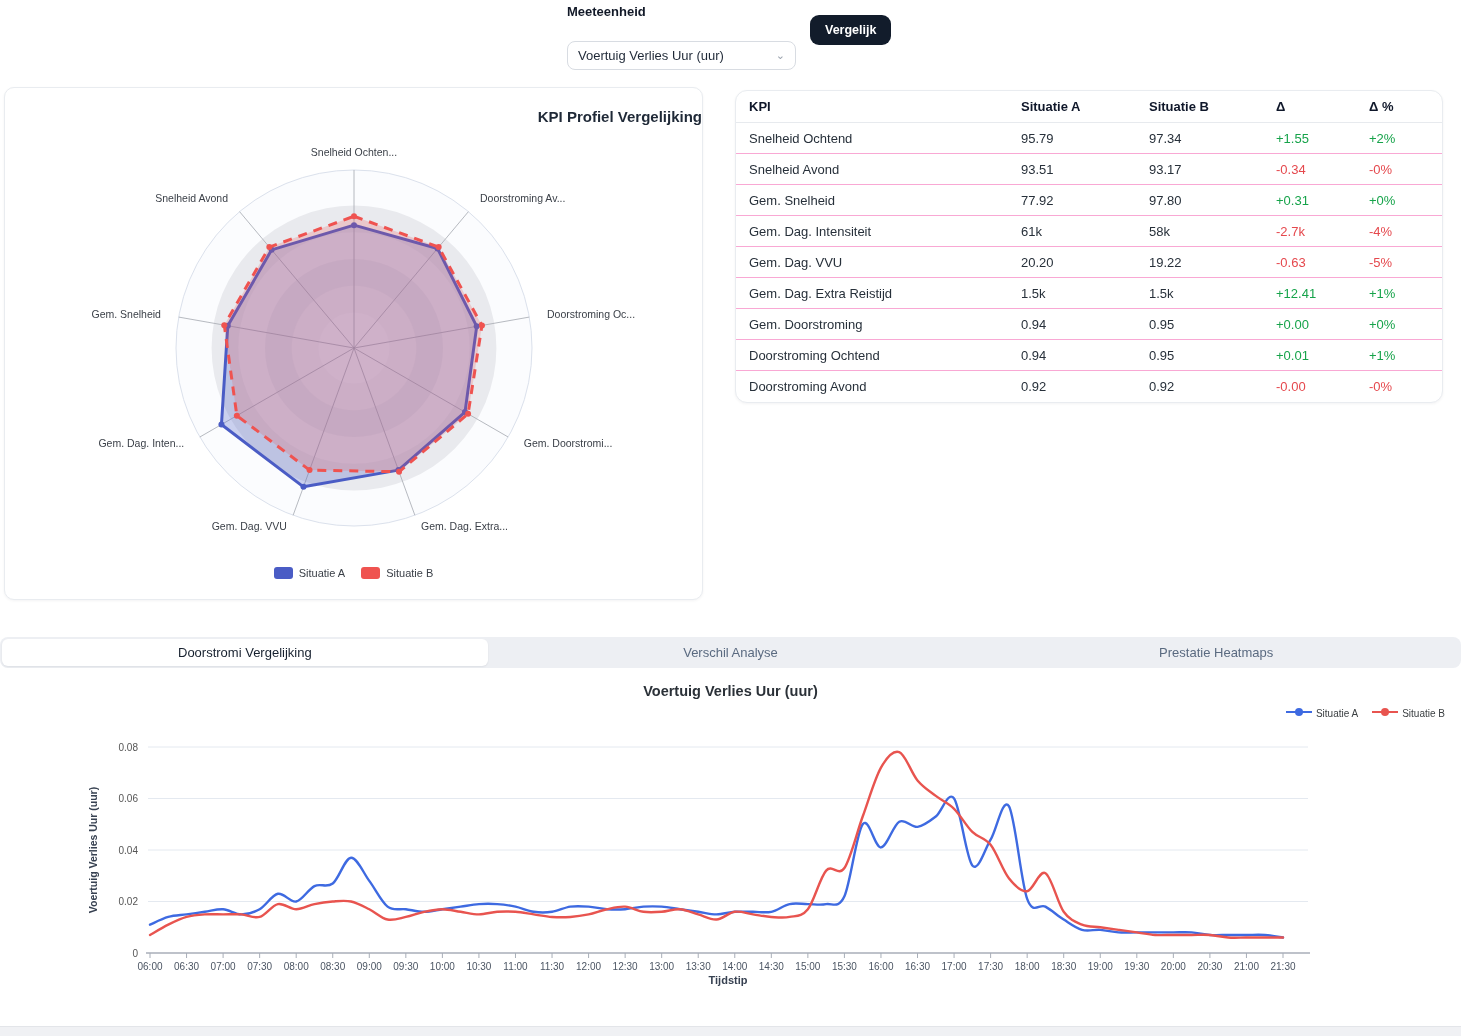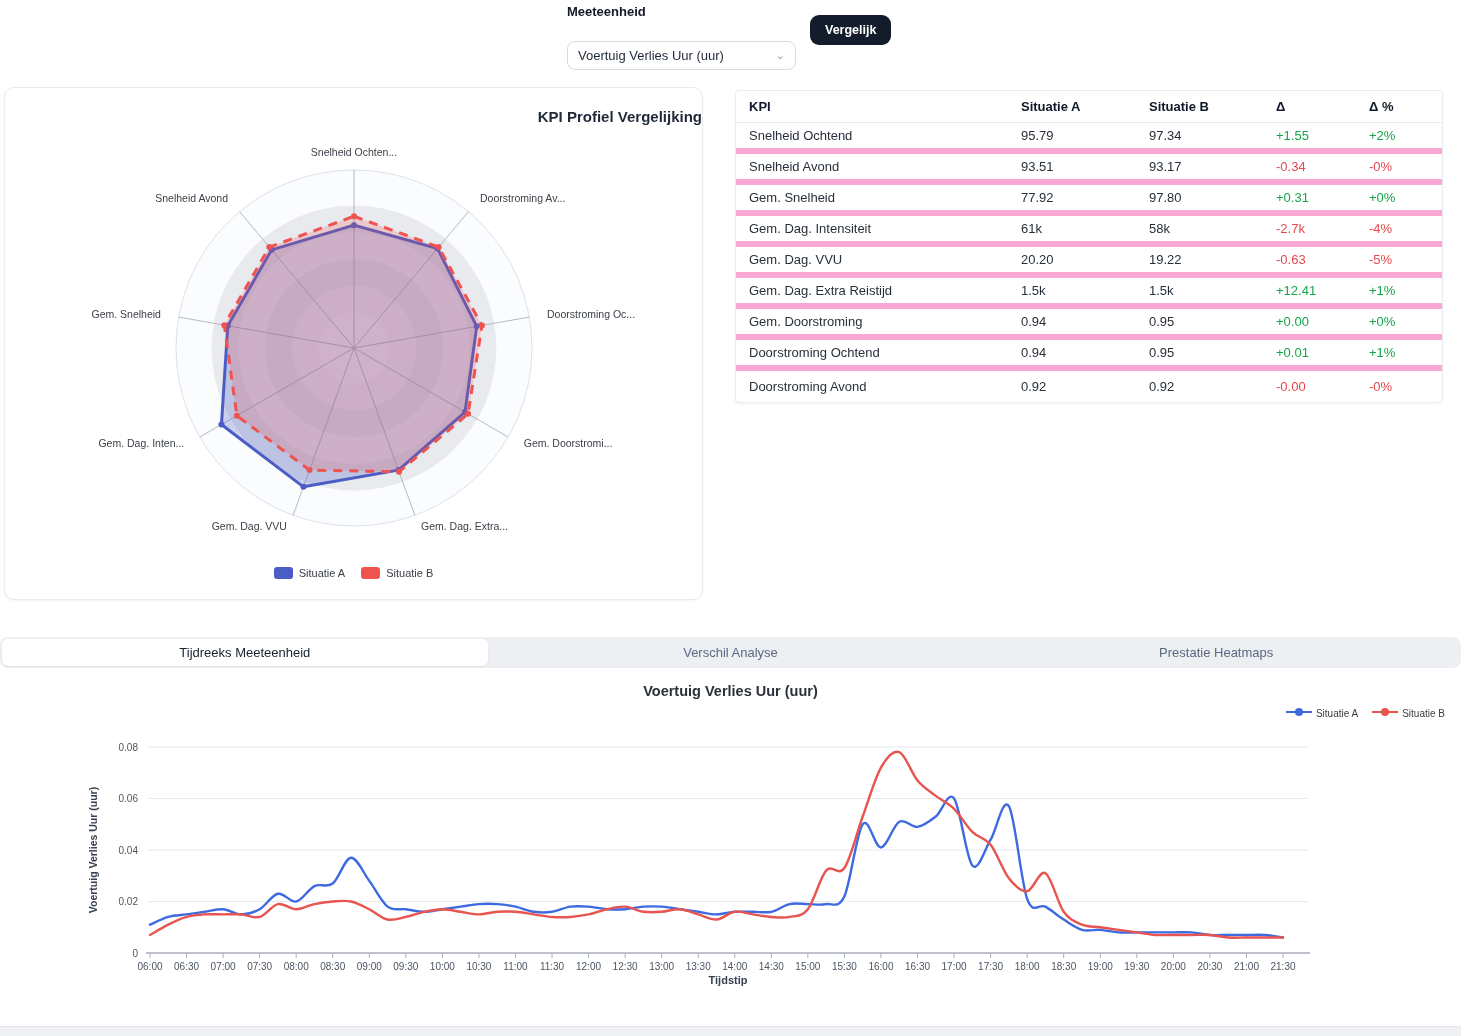--- a/index.html
+++ b/index.html
@@ -14,25 +14,25 @@
   .btn{margin-top:11px;background:#121c2b;color:#fff;font-weight:700;font-size:12.5px;border:none;
        border-radius:9px;padding:8px 15px;cursor:pointer;font-family:inherit}
   .card{position:absolute;background:#fff;border:1px solid #e9ecf0;border-radius:10px;
         box-shadow:0 1px 3px rgba(16,24,40,.05);box-sizing:border-box}
   .radar-card{left:4px;top:87px;width:699px;height:513px}
   .radar-card h2{margin:20px 0 0;text-align:right;font-size:15px;font-weight:700;color:#1f2937}
   #radar{position:absolute;left:0;top:42px}
   .r-legend{position:absolute;left:0;bottom:20px;width:100%;display:flex;justify-content:center;gap:16px;align-items:center}
   .litem{display:flex;align-items:center;gap:6px;font-size:11px;color:#3b4048;cursor:pointer}
   .sw{width:19px;height:12px;border-radius:3px;display:inline-block}
-  .table-card{left:735px;top:90px;width:708px;height:313px;border-radius:4px}
+  .table-card{left:735px;top:90px;width:708px;height:313px;border-radius:12px}
   .thead,.trow{display:grid;grid-template-columns:272px 128px 127px 93px 1fr;align-items:center;
                padding:0 0 0 13px;box-sizing:border-box}
   .thead{height:32px;border-bottom:1px solid #e7eaee;font-weight:700;font-size:13px;color:#0f172a}
-  .trow{height:31px;border-bottom:6px solid #f9a8d4;font-size:13px;color:#27303a}
+  .trow{height:31px;border-bottom:1px solid #f9a8d4;font-size:13px;color:#27303a}
   .trow:last-child{border-bottom:none}
   .pos{color:var(--pos,#16a34a)}
   .neg{color:var(--neg,#e5484d)}
   .tabbar{position:absolute;left:0;top:637px;width:1461px;height:31px;background:#edeff3;border-radius:8px;
           display:flex;padding:2px;box-sizing:border-box}
   .tab{flex:1;display:flex;align-items:center;justify-content:center;font-size:13px;color:#5a6a80;
        cursor:pointer;border-radius:6px}
   .tab.active{background:#fff;color:#16202e;box-shadow:0 1px 2px rgba(16,24,40,.07);font-weight:500}
   .ts-title{position:absolute;left:0;top:683px;width:1461px;text-align:center;font-size:14.5px;
             font-weight:700;color:#2b3138}
@@ -185,21 +185,21 @@
         <span>Doorstroming Avond</span>
         <span>0.92</span>
         <span>0.92</span>
         <span class="neg">-0.00</span>
         <span class="neg">-0%</span>
       </div>
     </div>
 </section>
 
 <div class="tabbar">
-  <div class="tab active">Tijdreeks Meeteenheid</div>
+  <div class="tab active">Doorstromi Vergelijking</div>
   <div class="tab">Verschil Analyse</div>
   <div class="tab">Prestatie Heatmaps</div>
 </div>
 
 <div class="ts-title">Voertuig Verlies Uur (uur)</div>
 
 <div class="ts-legend">
   <span class="litem">
     <span class="mk" id="tsmk-a"><svg width="26" height="10">
           <line x1="0" y1="5" x2="26" y2="5" stroke="#3e6ae1" stroke-width="2"></line>

